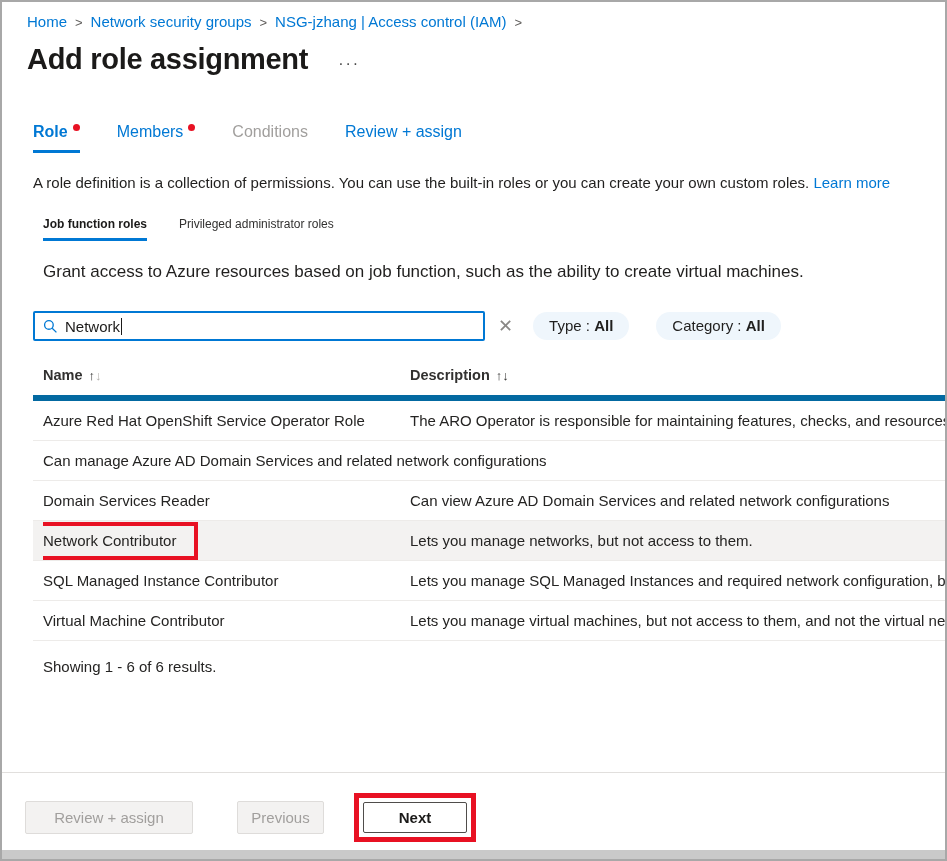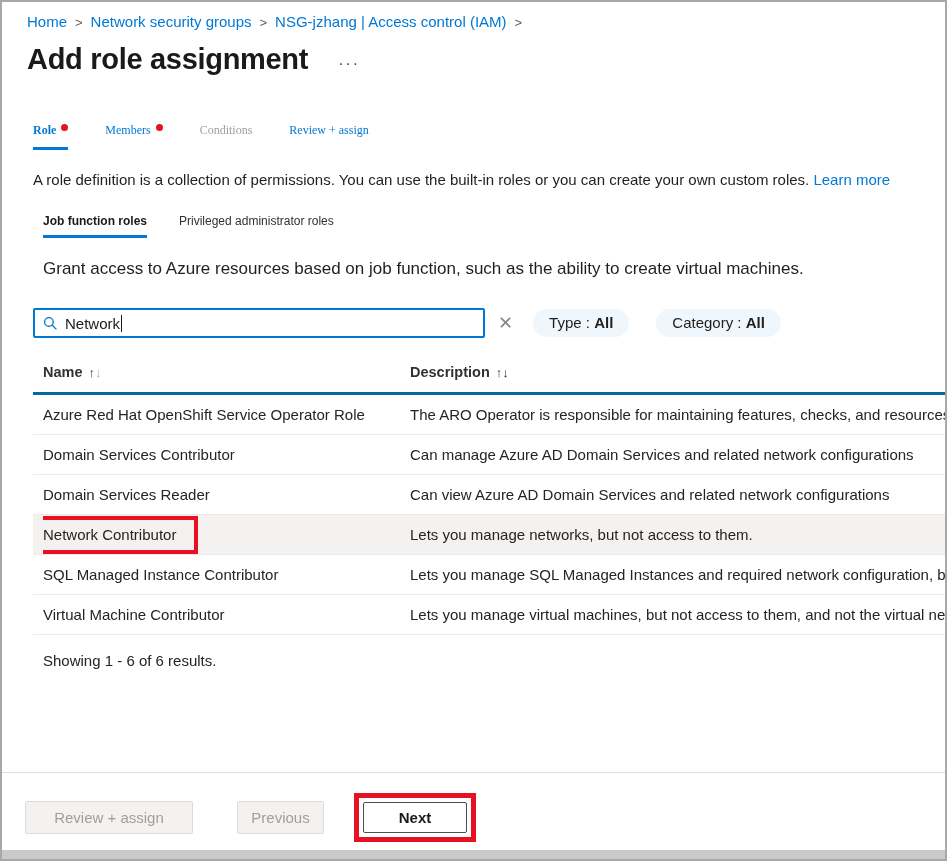--- a/index.html
+++ b/index.html
@@ -26,21 +26,21 @@
   .breadcrumb a { color: #0078d4; text-decoration: none; cursor: pointer; }
   .crumb-sep { color: #605e5c; margin: 0 8px; font-size: 13px; }
 
   
   .title-row { margin-top: 13px; display: flex; align-items: center; }
   .page-title { font-size: 29px; font-weight: 700; color: #1b1a19; letter-spacing: -0.3px; margin-left: -6px; }
   .title-ellipsis { color: #494949; font-size: 16px; margin-left: 30px; margin-top: 8px; letter-spacing: 2px; cursor: pointer; }
 
   
   .tabs { margin-top: 47px; display: flex; align-items: flex-start; }
-  .tab { font-size: 12px; margin-right: 37px; padding-bottom: 9px; cursor: pointer; position: relative; font-family: Liberation Serif, serif; }
+  .tab { font-size: 16px; margin-right: 37px; padding-bottom: 9px; cursor: pointer; position: relative; }
   .tab.active { color: #0078d4; font-weight: 700; border-bottom: 3px solid #0078d4; }
   .tab.link { color: #0078d4; }
   .tab.disabled { color: #a19f9d; }
   .red-dot { display: inline-block; width: 7px; height: 7px; border-radius: 50%; background: #e81123; vertical-align: top; margin: 1px 0 0 5px; }
 
   
   .intro { margin-top: 21px; font-size: 15px; color: #201f1e; white-space: nowrap; overflow: hidden; }
   .intro a { color: #0078d4; text-decoration: none; cursor: pointer; }
 
   
@@ -66,21 +66,21 @@
     font-size: 15px; color: #201f1e; cursor: pointer; white-space: nowrap;
   }
   .pill b { font-weight: 700; }
   .pill.type { margin-left: 20px; }
   .pill.category { margin-left: 27px; }
 
   
   .roles-table { margin-top: 17px; }
   .thead {
     display: flex; align-items: center; padding: 9px 0 12px 10px;
-    border-bottom: 3px solid #0369a1;
+    border-bottom: 6px solid #0369a1;
     font-size: 14.5px; font-weight: 700; color: #323130;
   }
   .col-name { width: 367px; flex: none; }
   .col-desc { flex: 1; min-width: 0; white-space: nowrap; overflow: hidden; }
   .sort-icons { font-weight: 400; font-size: 13px; margin-left: 6px; cursor: pointer; }
   .sort-up { color: #323130; }
   .sort-down-light { color: #b3b0ad; }
   .sort-down-dark { color: #323130; }
 
   .trow {
@@ -172,21 +172,20 @@
       <div class="thead">
         <div class="col-name"><span>Name</span><span class="sort-icons"><span class="sort-up">↑</span><span class="sort-down-light">↓</span></span></div>
         <div class="col-desc"><span>Description</span><span class="sort-icons"><span class="sort-up">↑</span><span class="sort-down-dark">↓</span></span></div>
       </div>
 
       <div class="trow">
         <div class="cell-name">Azure Red Hat OpenShift Service Operator Role</div>
         <div class="cell-desc">The ARO Operator is responsible for maintaining features, checks, and resources on the cluster</div>
       </div>
       <div class="trow">
-        <div class="cell-name">Domain Services Contributor</div>
         <div class="cell-desc">Can manage Azure AD Domain Services and related network configurations</div>
       </div>
       <div class="trow">
         <div class="cell-name">Domain Services Reader</div>
         <div class="cell-desc">Can view Azure AD Domain Services and related network configurations</div>
       </div>
       <div class="trow highlighted">
         <div class="cell-name"><span class="annotation-box"><span>Network Contributor</span></span></div>
         <div class="cell-desc">Lets you manage networks, but not access to them.</div>
       </div>

